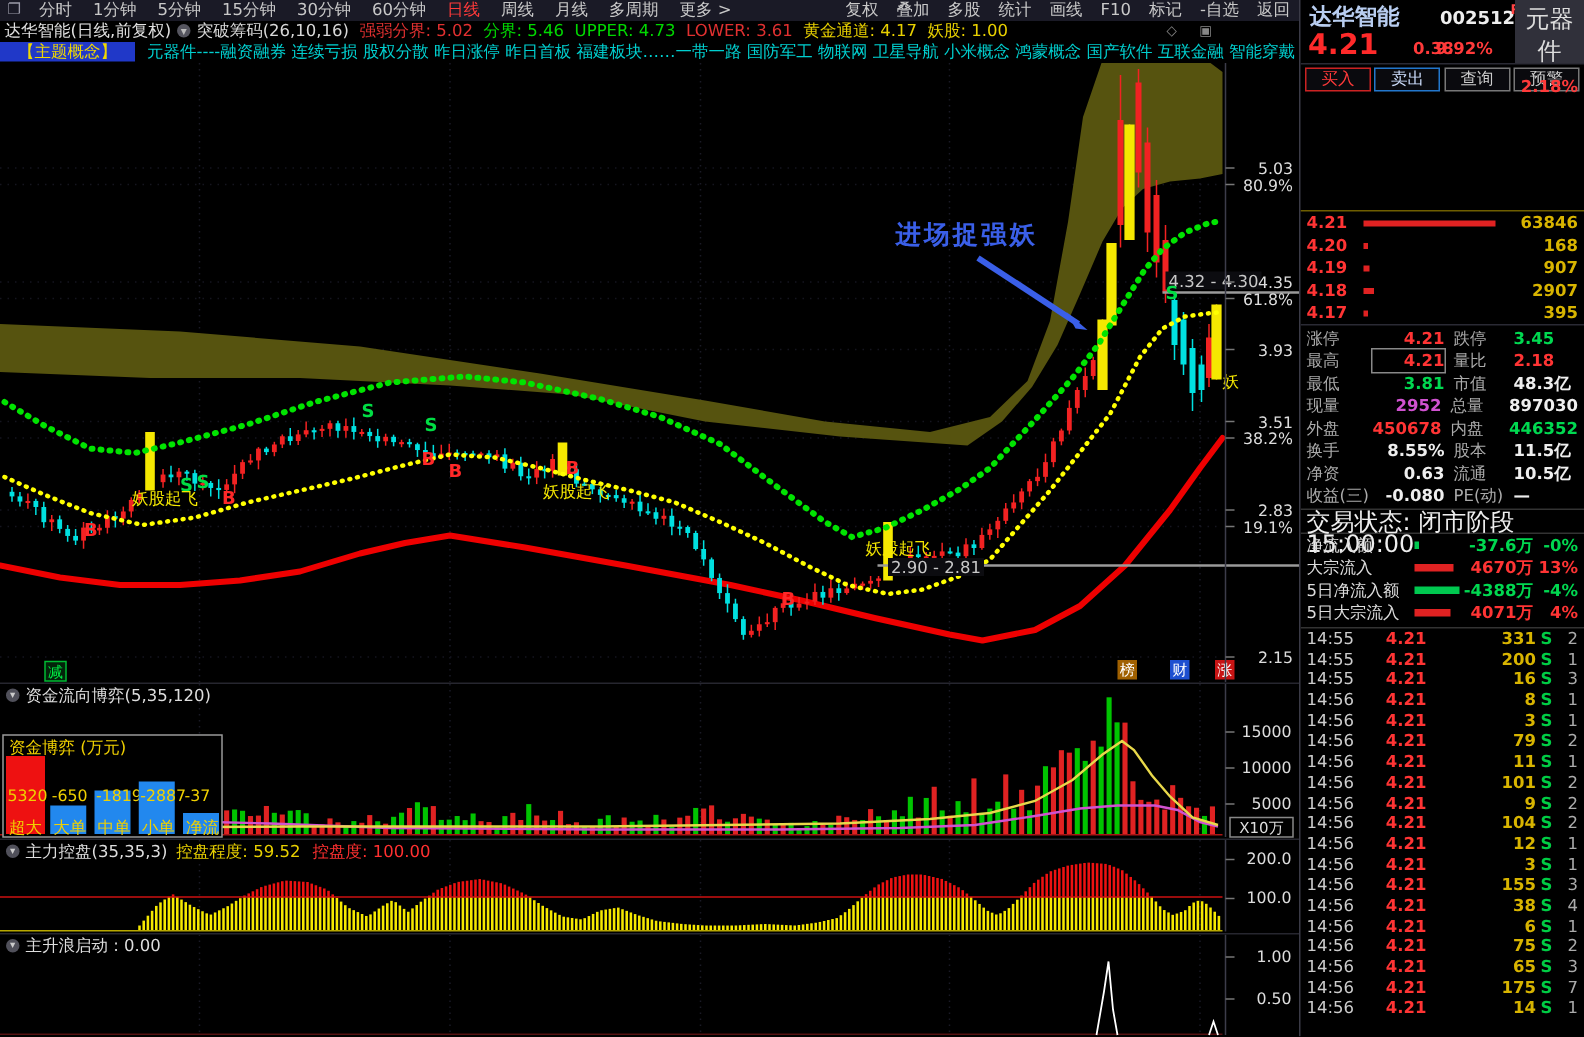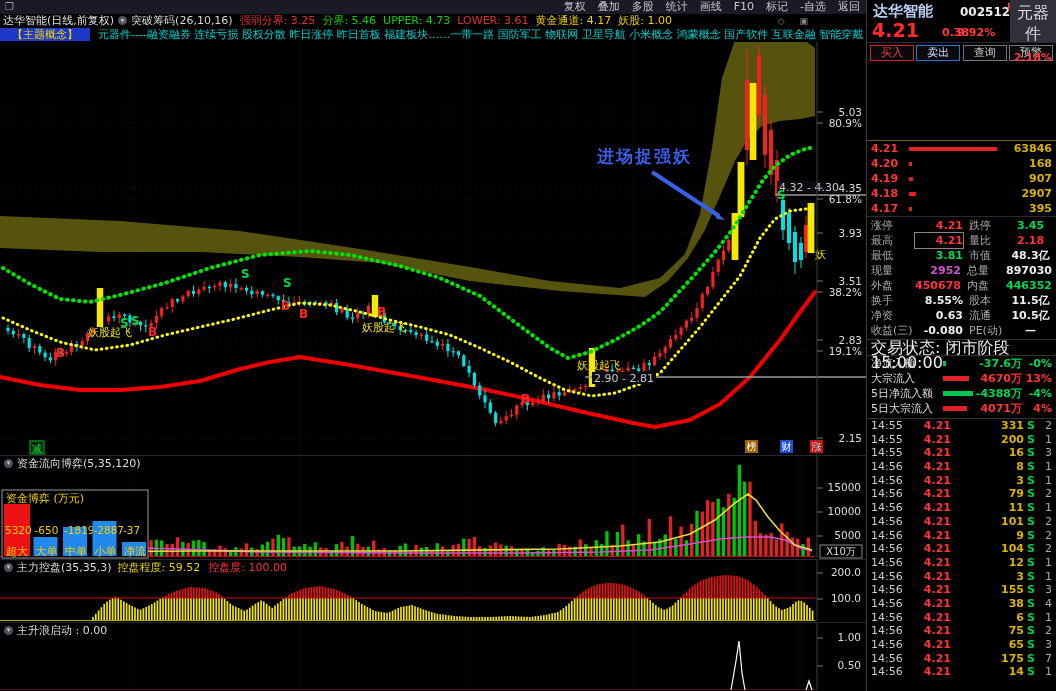--- a/index.html
+++ b/index.html
@@ -43,21 +43,21 @@
 .askgap{height:77px;border-bottom:1px solid #6e5e00}
 .bidrow{display:flex;align-items:center;height:15px;font-size:11px;font-weight:bold;padding:0 4px}
 .bidrow .bp{color:#ff3434;width:32px}
 .bidrow .bbar{height:4px;background:#e02222;margin-left:6px}
 .bidrow .bv{margin-left:auto;color:#d8b400}
 .statgrid{border-top:1px solid #2a2a34;padding-top:1px}
 .srow{display:flex;height:15px;line-height:15px;font-size:11px;padding:0 4px}
 .srow .lab{color:#aaa;width:44px}
 .srow .val{width:48px;text-align:right;font-weight:bold}
 .srow .lab2{color:#aaa;width:40px;margin-left:6px}
-.srow .val2{flex:1;text-align:center;font-weight:bold}
+.srow .val2{flex:1;text-align:left;font-weight:bold}
 .boxed{outline:1px solid #888}
 .tstatus{height:15px;line-height:15px;font-size:16px;color:#eee;border-top:1px solid #333;border-bottom:1px solid #333;padding:0 4px;margin-top:1px}
 .frow{display:flex;align-items:center;height:15px;font-size:11px;padding:0 4px}
 .frow .lab{color:#ddd;width:72px}
 .frow .fbar{height:5px}
 .frow .fval{margin-left:auto;font-weight:bold}
 .frow .fpct{width:30px;text-align:right;font-weight:bold}
 .txlist{border-top:1px solid #333;margin-top:2px}
 .txrow{display:flex;height:13.7px;line-height:13.7px;font-size:11px;padding:0 4px}
 .txrow .tt{color:#ccc;width:34px}
@@ -66,38 +66,51 @@
 .txrow .ts{color:#00cc44;width:14px;text-align:center;font-weight:bold}
 .txrow .tc{color:#aaa;width:14px;text-align:right}
 </style>
 </head>
 <body>
 
 <div class="app">
   <div class="left">
     <div class="menubar">
       <span class="witem">❐</span>
+      <span id="menu-left" style="display:flex">
+          <span class="mi">分时</span>
+          <span class="mi">1分钟</span>
+          <span class="mi">5分钟</span>
+          <span class="mi">15分钟</span>
+          <span class="mi">30分钟</span>
+          <span class="mi">60分钟</span>
+          <span class="mi active">日线</span>
+          <span class="mi">周线</span>
+          <span class="mi">月线</span>
+          <span class="mi">多周期</span>
+          <span class="mi">更多 &gt;</span>
+        </span>
       <span class="rgroup" id="menu-right">
           <span class="mi">复权</span>
           <span class="mi">叠加</span>
           <span class="mi">多股</span>
           <span class="mi">统计</span>
           <span class="mi">画线</span>
           <span class="mi">F10</span>
           <span class="mi">标记</span>
           <span class="mi">-自选</span>
           <span class="mi">返回</span>
         </span>
     </div>
     <div class="indbar">
       <span class="sname">达华智能(日线,前复权)</span>
       <span class="circ">▾</span>
       <span>突破筹码(26,10,16)</span>
       <span id="ind-values" style="display:flex;margin-left:7px">
-          <span class="iv" style="color: rgb(224, 48, 48);">强弱分界: 3.25</span>
+          <span class="iv" style="color: rgb(224, 48, 48);">强弱分界: 5.02</span>
           <span class="iv" style="color: rgb(0, 216, 0);">分界: 5.46</span>
           <span class="iv" style="color: rgb(0, 216, 0);">UPPER: 4.73</span>
           <span class="iv" style="color: rgb(224, 48, 48);">LOWER: 3.61</span>
           <span class="iv" style="color: rgb(232, 208, 0);">黄金通道: 4.17</span>
           <span class="iv" style="color: rgb(232, 208, 0);">妖股: 1.00</span>
         </span>
       <span class="corner">◇ ▣</span>
     </div>
     <div class="conceptbar">
       <span class="chip">【主题概念】</span>

